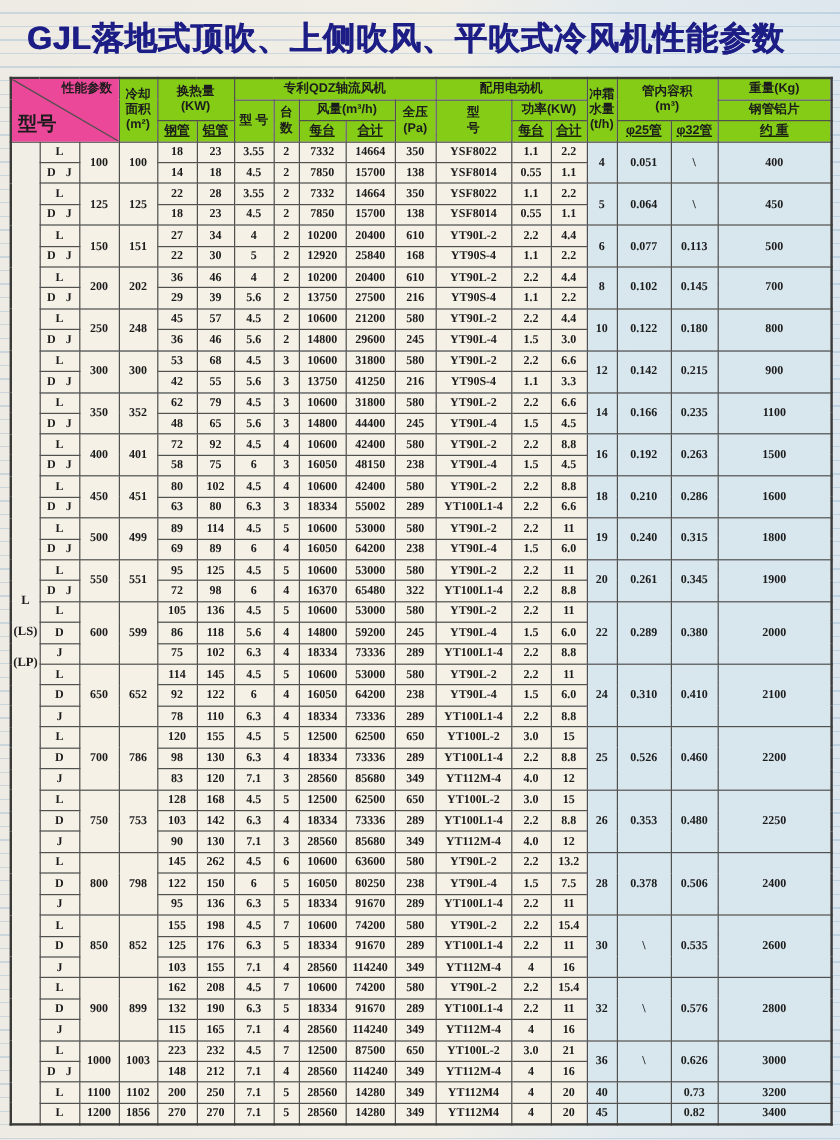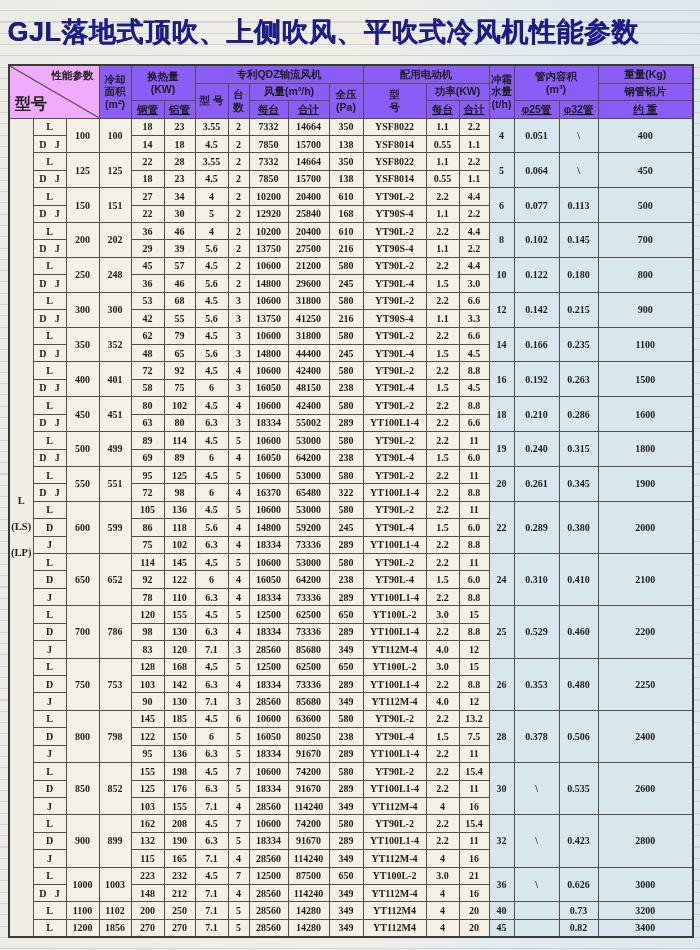--- a/index.html
+++ b/index.html
@@ -4,49 +4,49 @@
 <style>
   html,body{margin:0;padding:0;}
   body{
     width:700px;height:950px;overflow:hidden;position:relative;
     font-family:"Liberation Sans",sans-serif;
     background:
       repeating-linear-gradient(180deg, rgba(125,165,200,0) 0px, rgba(125,165,200,0) 10.2px, rgba(125,165,200,0.30) 10.2px, rgba(125,165,200,0.30) 11.3px),
       linear-gradient(90deg,#edebe4 0%, #f1eee6 52%, #e3eaee 74%, #dde7ed 100%);
   }
   .page-title{
-    position:absolute;top:14px;left:1px;width:644px;text-align:center;
+    position:absolute;top:14px;left:16px;width:644px;text-align:center;
     font-size:27px;font-weight:900;color:#1d1d86;letter-spacing:0.5px;margin:0;
     text-shadow:0.6px 0 0 #1d1d86;
     font-family:"Liberation Sans",sans-serif;
   }
   .sheet{position:absolute;left:8px;top:64px;}
   table{
     border-collapse:collapse;table-layout:fixed;width:684px;height:874px;
   }
   td{
     border:1px solid #50504e;
     padding:0;margin:0;text-align:center;vertical-align:middle;
     font-family:"Liberation Serif",serif;font-size:10px;font-weight:bold;color:#1c1c1c;
     background:#f5f1e7;white-space:pre-line;line-height:1.12;overflow:hidden;
   }
   table{border:2px solid #3a3a38;}
   thead td{
     font-family:"Liberation Sans",sans-serif;font-size:10.5px;font-weight:bold;
-    line-height:1.2;background:#8b5cf6;
+    line-height:1.2;background:#84cc16;
   }
   thead tr.hr-a{height:18px;} thead tr.hr-b{height:17px;} thead tr.hr-c{height:18px;text-decoration:underline;}
   tbody tr{height:17.4px;}
   td.blu{background:#d8e7ee;}
   td.series{
     font-family:"Liberation Serif",serif;font-size:10.5px;line-height:2.5;
     background:#f1eee6;
   }
   td.c-variant{word-spacing:6px;}
-  .diag{position:relative;background:#f0abfc;}
+  .diag{position:relative;background:#ec4899;font-family:Liberation Serif, serif;}
   .diag svg{position:absolute;left:0;top:0;width:100%;height:100%;}
   .diag .dt{position:absolute;top:3px;right:5px;font-size:10.5px;font-weight:bold;}
   .diag .db{position:absolute;bottom:4px;left:5px;font-size:16px;font-weight:bold;}
 </style>
 </head>
 <body>
 
 <h1 class="page-title">GJL落地式顶吹、上侧吹风、平吹式冷风机性能参数</h1>
 
 <div class="sheet">
@@ -572,21 +572,21 @@
           <td>155</td>
           <td>4.5</td>
           <td>5</td>
           <td>12500</td>
           <td>62500</td>
           <td>650</td>
           <td>YT100L-2</td>
           <td>3.0</td>
           <td>15</td>
           <td class="blu" rowspan="3">25</td>
-          <td class="blu" rowspan="3">0.529</td>
+          <td class="blu" rowspan="3">0.526</td>
           <td class="blu" rowspan="3">0.460</td>
           <td class="blu" rowspan="3">2200</td>
         </tr>
         <tr>
           <td class="c-variant">D</td>
           <td>98</td>
           <td>130</td>
           <td>6.3</td>
           <td>4</td>
           <td>18334</td>
@@ -652,21 +652,21 @@
           <td>349</td>
           <td>YT112M-4</td>
           <td>4.0</td>
           <td>12</td>
         </tr>
         <tr>
           <td class="c-variant">L</td>
           <td rowspan="3">800</td>
           <td rowspan="3">798</td>
           <td>145</td>
-          <td>185</td>
+          <td>262</td>
           <td>4.5</td>
           <td>6</td>
           <td>10600</td>
           <td>63600</td>
           <td>580</td>
           <td>YT90L-2</td>
           <td>2.2</td>
           <td>13.2</td>
           <td class="blu" rowspan="3">28</td>
           <td class="blu" rowspan="3">0.378</td>
@@ -753,21 +753,21 @@
           <td>4.5</td>
           <td>7</td>
           <td>10600</td>
           <td>74200</td>
           <td>580</td>
           <td>YT90L-2</td>
           <td>2.2</td>
           <td>15.4</td>
           <td class="blu" rowspan="3">32</td>
           <td class="blu" rowspan="3">\</td>
-          <td class="blu" rowspan="3">0.423</td>
+          <td class="blu" rowspan="3">0.576</td>
           <td class="blu" rowspan="3">2800</td>
         </tr>
         <tr>
           <td class="c-variant">D</td>
           <td>132</td>
           <td>190</td>
           <td>6.3</td>
           <td>5</td>
           <td>18334</td>
           <td>91670</td>

